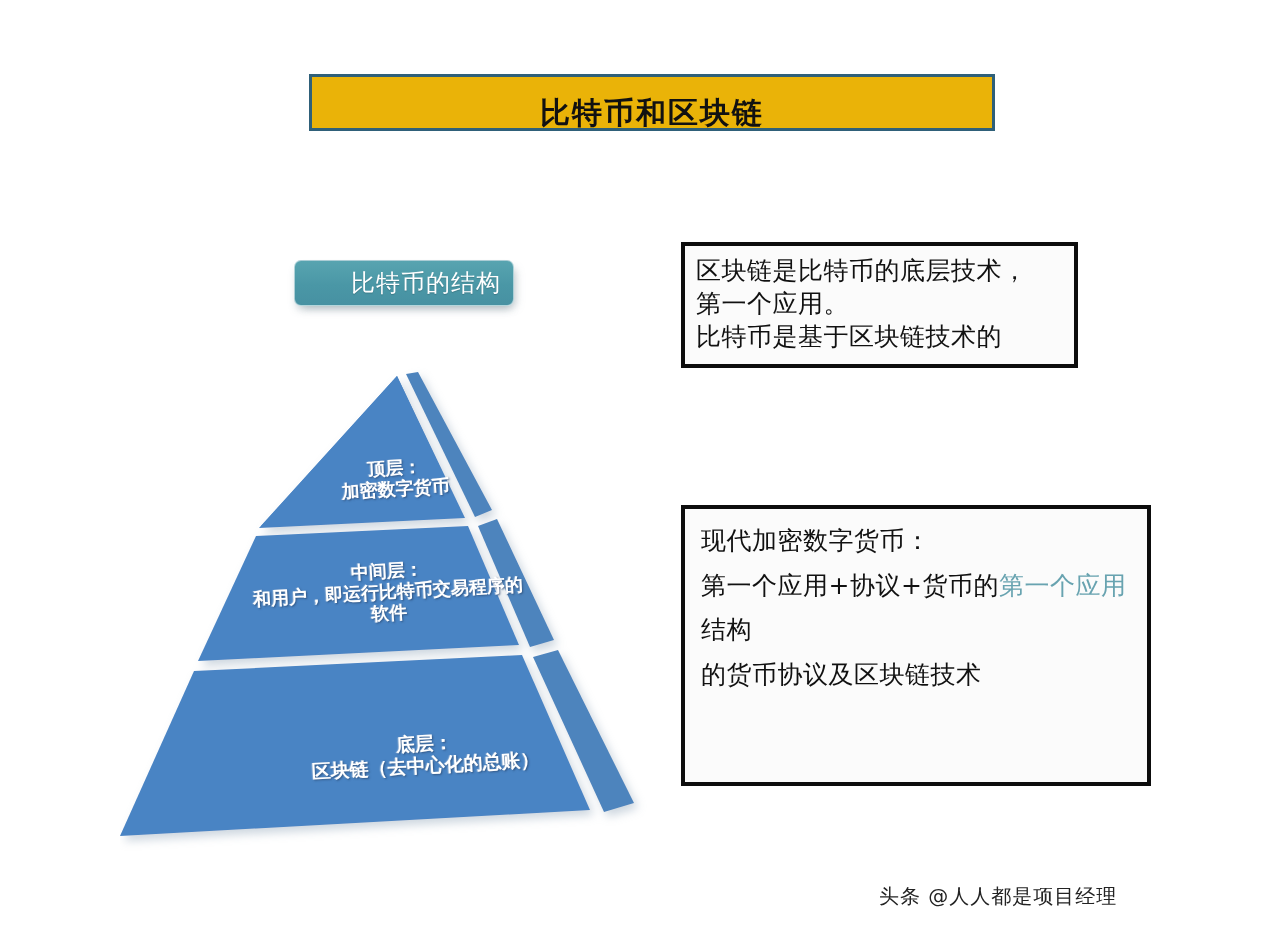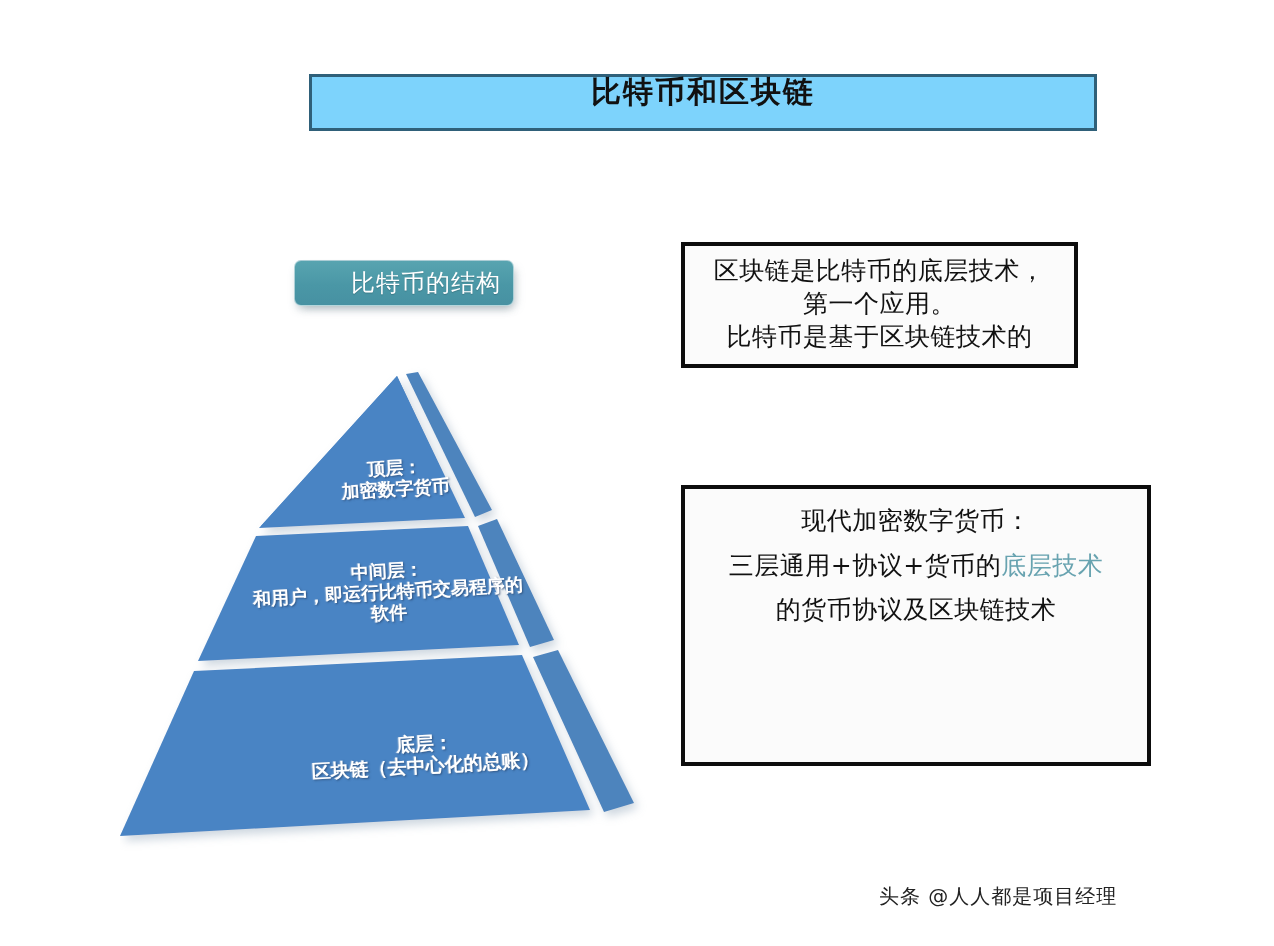--- a/index.html
+++ b/index.html
@@ -14,27 +14,27 @@
     overflow: hidden;
     font-family: "DejaVu Sans", "Liberation Sans", sans-serif;
     background: #ffffff;
   }
 
   
   #title-box {
     position: absolute;
     left: 309px;
     top: 74px;
-    width: 788px;
+    width: 686px;
     height: 57px;
     border: 3px solid #2f6079;
-    background: #7dd3fc;
+    background: #eab308;
     box-sizing: border-box;
     display: flex;
-    align-items: flex-start;
+    align-items: flex-end;
     justify-content: center;
   }
   #title-text {
     font-size: 30px;
     font-weight: bold;
     color: #111111;
     letter-spacing: 2px;
     line-height: 1;
   }
 
@@ -63,39 +63,38 @@
     text-shadow: 0 1px 1px rgba(0,0,0,0.18);
     line-height: 1;
   }
 
   
   .info-box {
     position: absolute;
     background: #fbfbfb;
     border: 4px solid #0d0d0d;
     box-sizing: border-box;
-    text-align: center;
   }
   #info-box-top {
     left: 681px;
     top: 242px;
     width: 397px;
     height: 126px;
     padding: 8px 11px 0 11px;
   }
   #info-box-top p {
     margin: 0;
     font-size: 25px;
     color: #111111;
     line-height: 1.32;
     letter-spacing: 0.5px;
   }
   #info-box-bottom {
     left: 681px;
-    top: 485px;
+    top: 505px;
     width: 470px;
     height: 281px;
     padding: 17px 16px 0 16px;
   }
   #info-box-bottom p {
     margin: 0 0 14px 0;
     font-size: 25px;
     color: #111111;
     line-height: 1.22;
     letter-spacing: 0.5px;
@@ -171,21 +170,22 @@
 </div>
 
 <div id="info-box-top" class="info-box">
   <p>区块链是比特币的底层技术，</p>
   <p>第一个应用。</p>
   <p>比特币是基于区块链技术的</p>
 </div>
 
 <div id="info-box-bottom" class="info-box">
   <p>现代加密数字货币：</p>
-  <p><span>三层通用+协议+货币的</span><span class="teal-text">底层技术</span></p>
+  <p><span>第一个应用+协议+货币的</span><span class="teal-text">第一个应用</span></p>
+  <p class="teal-text">结构</p>
   <p>的货币协议及区块链技术</p>
 </div>
 
 <div id="pyramid">
   <svg width="560" height="530" viewBox="0 0 560 530">
     <defs>
       <filter id="pyrshadow" x="-20%" y="-20%" width="150%" height="150%">
         <feDropShadow dx="4" dy="5" stdDeviation="5" flood-color="#90a4b8" flood-opacity="0.45"></feDropShadow>
       </filter>
     </defs>

